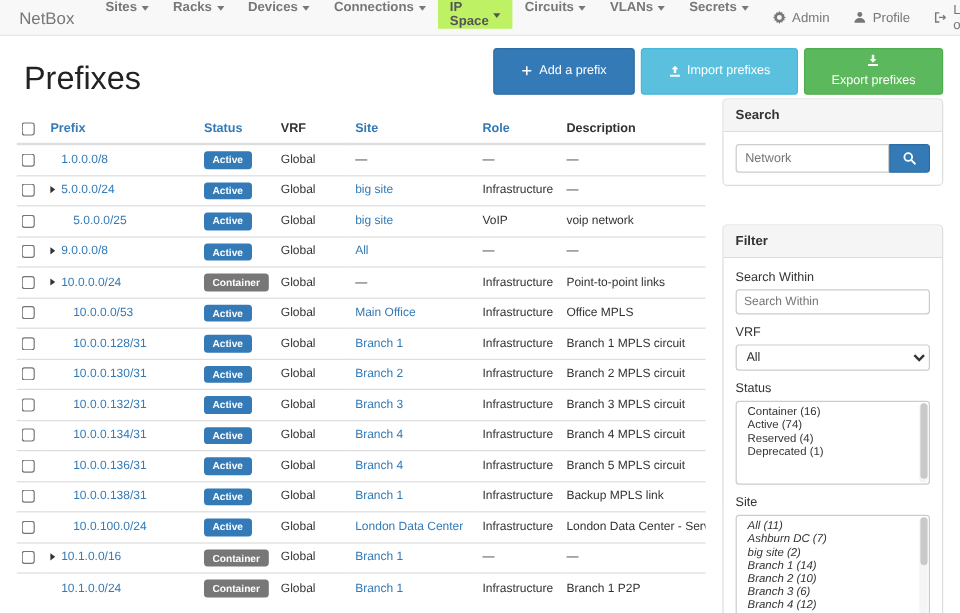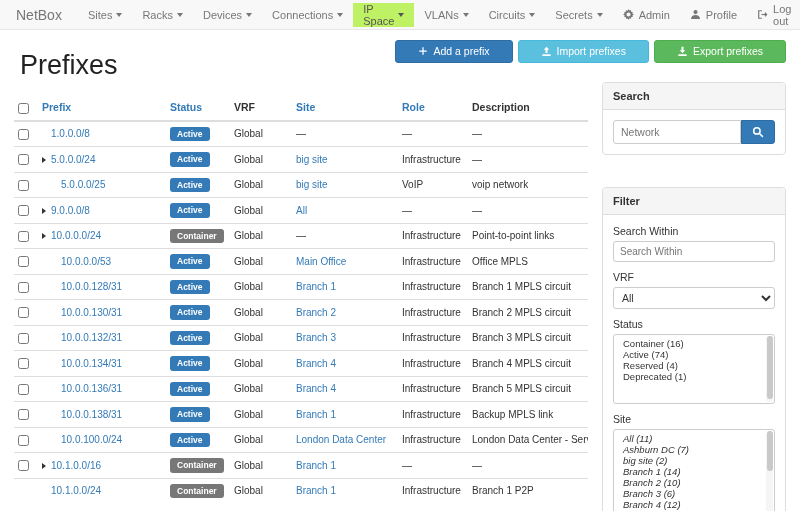--- a/index.html
+++ b/index.html
@@ -7,38 +7,38 @@
   body {
     width:800px; height:511px; overflow:hidden; background:#fff;
     font-family:"Liberation Sans", sans-serif; -webkit-font-smoothing:antialiased;
   }
   a { text-decoration:none; }
 
   
   .navbar { height:30px; display:flex; align-items:stretch; background:#f8f8f8;
             border-bottom:1px solid #e7e7e7; font-size:11px; color:#777; }
   .brand { display:flex; align-items:center; padding:0 16px 0 16px; font-size:14px; color:#777; cursor:pointer; }
-  .nav-left { display:flex; align-items:center; }
+  .nav-left { display:flex; align-items:flex-start;font-weight:bold; }
   .nav-item { display:flex; align-items:center; gap:4px; padding:0 10px; cursor:pointer; color:#777; }
   .nav-item.active { background:#bef264; color:#555; }
   .caret { width:0; height:0; border-left:3px solid transparent; border-right:3px solid transparent;
            border-top:4px solid currentColor; margin-top:1px; }
   .nav-right { margin-left:auto; display:flex; align-items:stretch; padding-right:10px; }
   .nav-right .nav-item { gap:5px; }
   .nav-icon { display:inline-flex; align-items:center; }
 
   
   .content { position:relative; padding:10px 14px 0 14px; }
   .toolbar { position:absolute; top:10px; right:14px; display:flex; gap:5px; }
   .btn { display:inline-flex; align-items:center; gap:5px; color:#fff; font-size:10.5px;
          padding:4px 22px; border-radius:3px; border:1px solid transparent; cursor:pointer;
          font-family:inherit; line-height:1.2; }
   .btn-primary { background:#337ab7; border-color:#2e6da4; }
   .btn-info    { background:#5bc0de; border-color:#46b8da; }
-  .btn-success { background:#5cb85c; border-color:#4cae4c; }
+  .btn-success { background:#5cb85c; border-color:#4cae4c;flex-direction:column; }
 
   h1 { font-size:27px; font-weight:400; margin:10px 0 14px 6px; color:#222; }
 
   .main { display:flex; align-items:flex-start; gap:14px; }
   .table-wrap { flex:1; min-width:0; }
 
   table { width:100%; border-collapse:collapse; font-size:10px; color:#333; table-layout:fixed; }
   th { text-align:left; padding:6px 4px; border-bottom:2px solid #ddd; font-size:10.5px; white-space:nowrap; }
   th.sortable a { color:#337ab7; }
   td { padding:5px 4px; border-top:1px solid #ddd; white-space:nowrap; overflow:hidden; }
@@ -109,25 +109,25 @@
       </div>
       <div class="nav-item">
         <span>Connections</span>
         <span class="caret"></span>
       </div>
       <div class="nav-item active">
         <span>IP Space</span>
         <span class="caret"></span>
       </div>
       <div class="nav-item">
+        <span>Circuits</span>
+        <span class="caret"></span>
+      </div>
+      <div class="nav-item">
         <span>VLANs</span>
-        <span class="caret"></span>
-      </div>
-      <div class="nav-item">
-        <span>Circuits</span>
         <span class="caret"></span>
       </div>
       <div class="nav-item">
         <span>Secrets</span>
         <span class="caret"></span>
       </div>
     </div>
   <div class="nav-right">
       <div class="nav-item">
         <span class="nav-icon">

